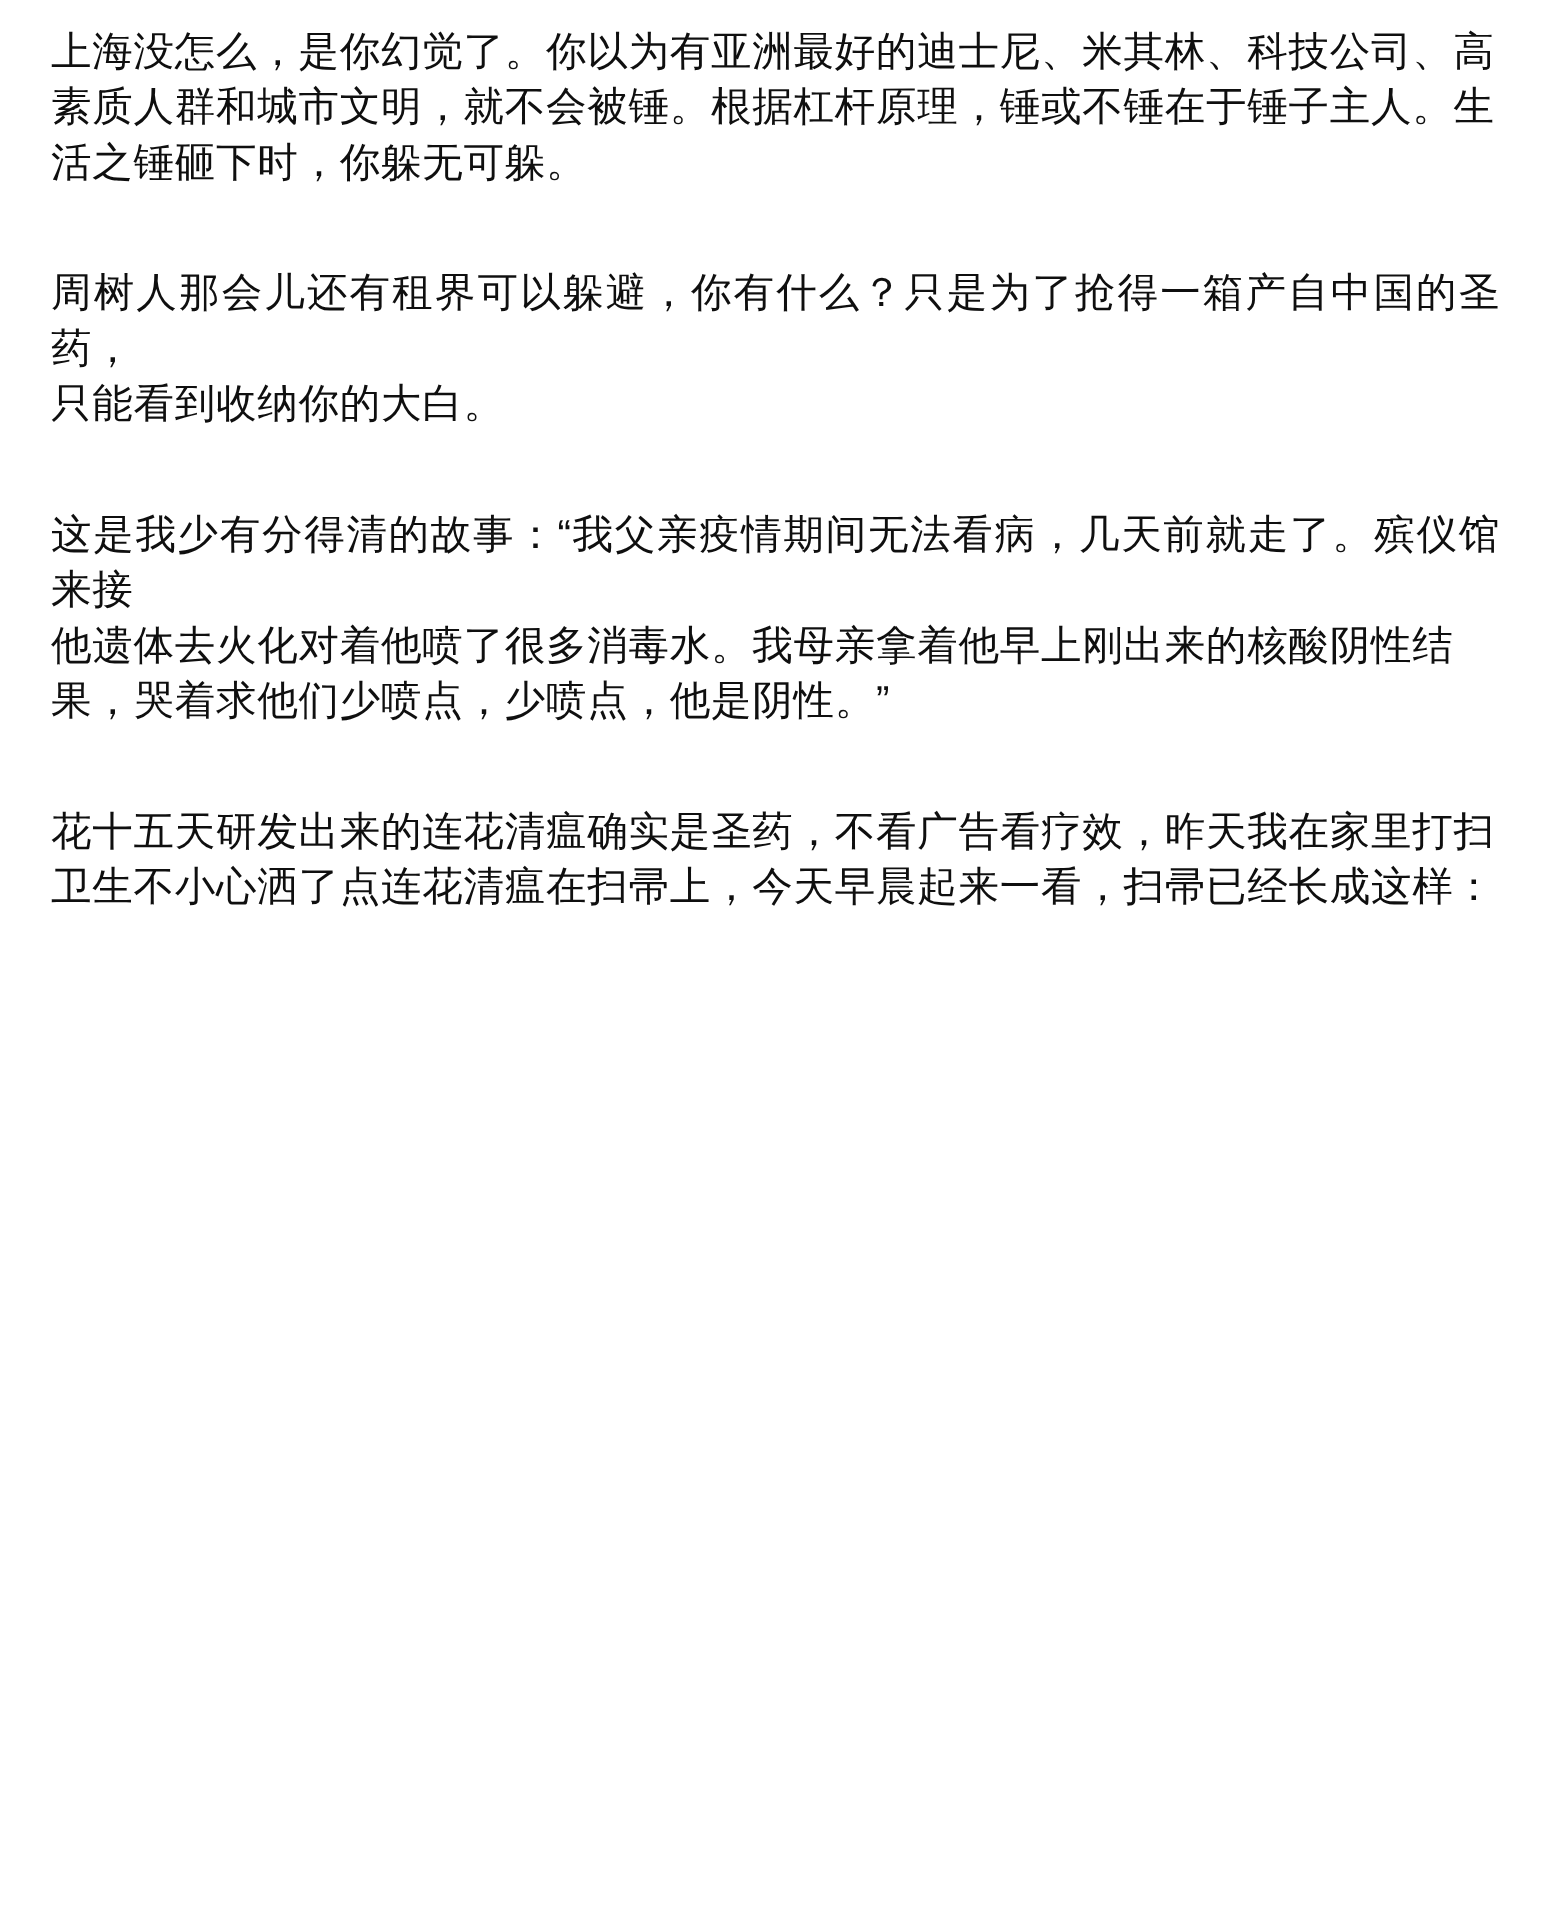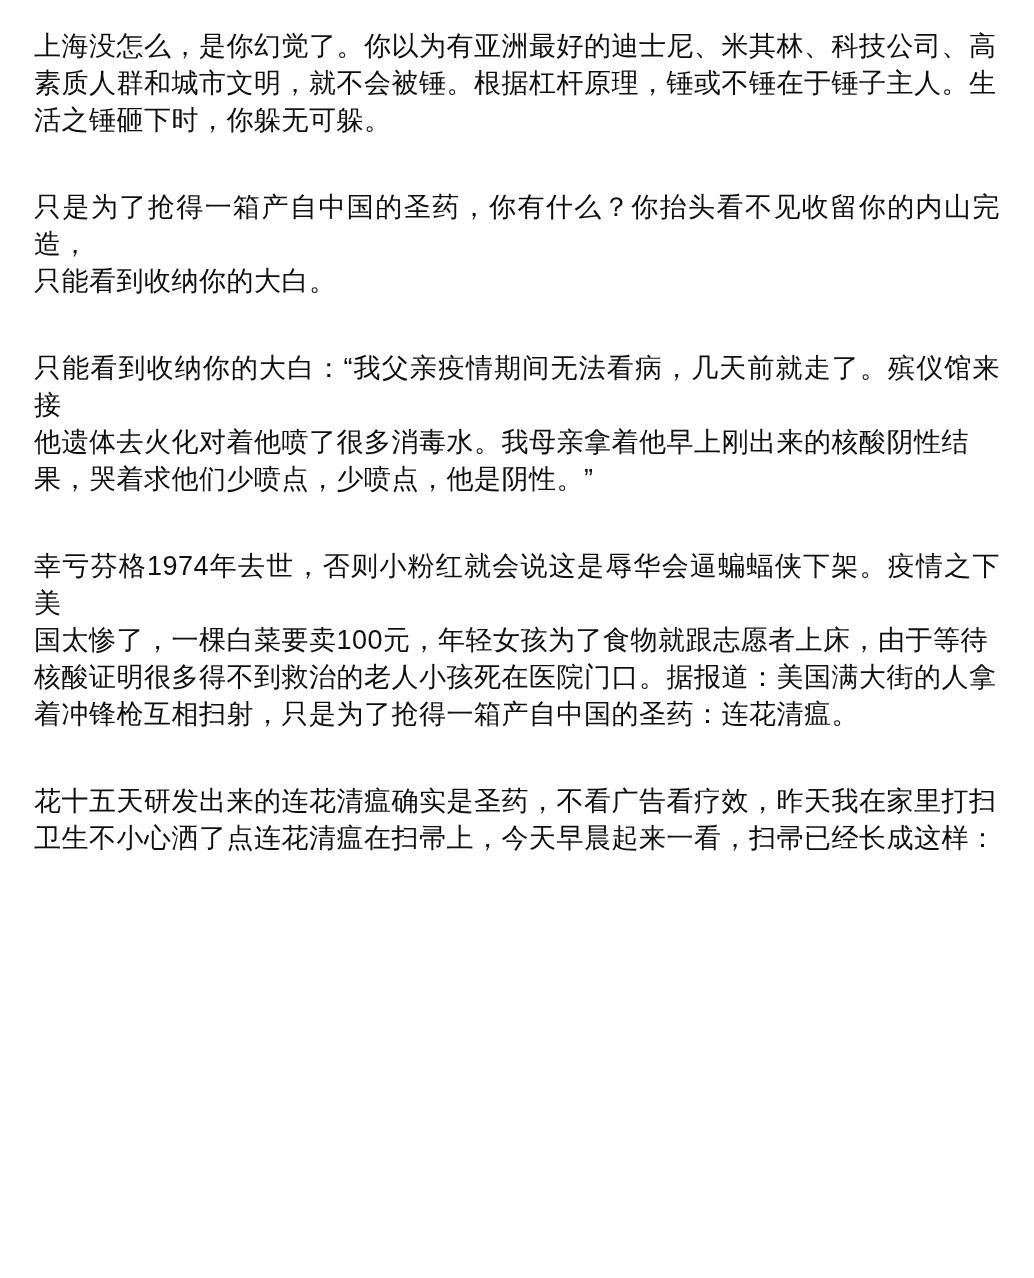--- a/index.html
+++ b/index.html
@@ -12,45 +12,41 @@
     height: 1278px;
     overflow: hidden;
     font-family: "Liberation Sans", "DejaVu Sans", sans-serif;
   }
   .article-body {
     box-sizing: border-box;
     width: 1034px;
     padding: 16px 34px 40px 34px;
   }
   .article-paragraph {
-    margin: 12px 0 50px 0;
+    margin: 0 0 50px 0;
     font-size: 27px;
     line-height: 37px;
     letter-spacing: 0.5px;
     color: #0f0f0f;
     text-align: justify;
     white-space: pre-line;
     word-break: break-all;
     font-weight: 400;
   }
   .article-paragraph:last-child {
     margin-bottom: 0;
   }
 </style>
 </head>
 <body>
 
 <main class="article-body">
   <p class="article-paragraph">上海没怎么，是你幻觉了。你以为有亚洲最好的迪士尼、米其林、科技公司、高
 素质人群和城市文明，就不会被锤。根据杠杆原理，锤或不锤在于锤子主人。生
 活之锤砸下时，你躲无可躲。</p>
-  <p class="article-paragraph">只是为了抢得一箱产自中国的圣药，你有什么？你抬头看不见收留你的内山完造，
+  <p class="article-paragraph">周树人那会儿还有租界可以躲避，你有什么？只是为了抢得一箱产自中国的圣药，
 只能看到收纳你的大白。</p>
-  <p class="article-paragraph">只能看到收纳你的大白：“我父亲疫情期间无法看病，几天前就走了。殡仪馆来接
+  <p class="article-paragraph">这是我少有分得清的故事：“我父亲疫情期间无法看病，几天前就走了。殡仪馆来接
 他遗体去火化对着他喷了很多消毒水。我母亲拿着他早上刚出来的核酸阴性结
 果，哭着求他们少喷点，少喷点，他是阴性。”</p>
-  <p class="article-paragraph">幸亏芬格1974年去世，否则小粉红就会说这是辱华会逼蝙蝠侠下架。疫情之下美
-国太惨了，一棵白菜要卖100元，年轻女孩为了食物就跟志愿者上床，由于等待
-核酸证明很多得不到救治的老人小孩死在医院门口。据报道：美国满大街的人拿
-着冲锋枪互相扫射，只是为了抢得一箱产自中国的圣药：连花清瘟。</p>
   <p class="article-paragraph">花十五天研发出来的连花清瘟确实是圣药，不看广告看疗效，昨天我在家里打扫
 卫生不小心洒了点连花清瘟在扫帚上，今天早晨起来一看，扫帚已经长成这样：</p>
 </main>
 
 </body></html>

